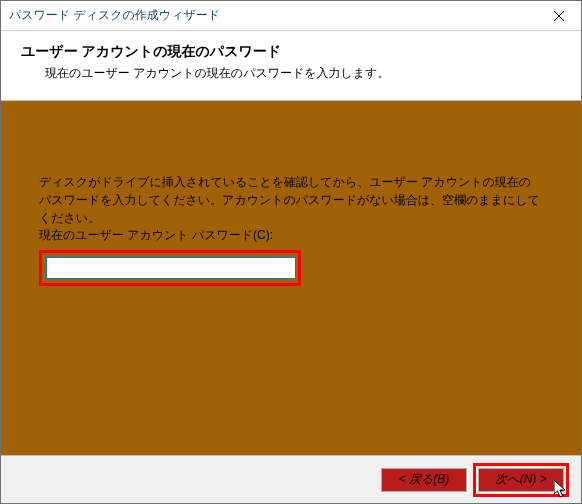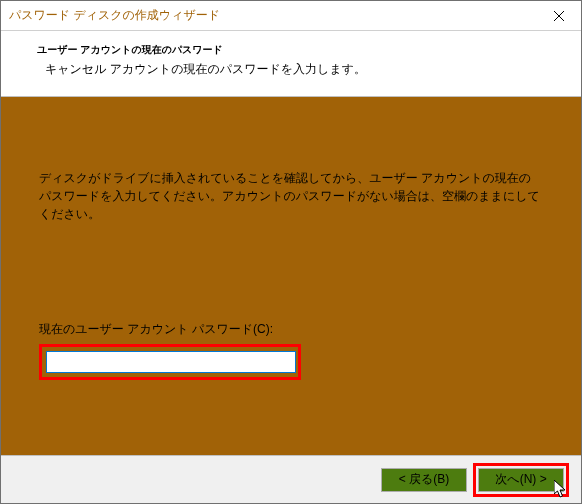--- a/index.html
+++ b/index.html
@@ -25,60 +25,58 @@
     height: 30px;
     background: #ffffff;
     border-bottom: 1px solid #d0d0d0;
     display: flex;
     align-items: center;
     justify-content: space-between;
     padding-left: 8px;
   }
   .titlebar-title {
     font-size: 12px;
-    color: #a16207;
+    color: #0c4a6e;
   }
   .close-btn {
     width: 45px;
     height: 29px;
     display: flex;
     align-items: center;
     justify-content: center;
     cursor: pointer;
   }
   .close-btn svg { width: 10px; height: 10px; }
   .header-area {
     background: #ffffff;
     padding: 12px 20px 18px 20px;
     border-bottom: 1px solid #c0c0c0;
   }
   .header-title {
-    font-size: 10px;
+    font-size: 14px;
     font-weight: bold;
     margin-bottom: 4px;
-    margin-left: 16px;
   }
   .header-sub {
     font-size: 12px;
     margin-left: 24px;
   }
   .body-area {
     flex: 1;
     background: #a16207;
     padding: 0 38px;
     position: relative;
   }
   .instruction {
     font-size: 12px;
     line-height: 1.5;
     margin-top: 72px;
   }
   .field-label {
     font-size: 12px;
-    margin-top: 98px;
     margin-bottom: 6px;
   }
   .input-highlight {
     border: 3px solid #ff0000;
     padding: 4px;
     width: 262px;
   }
   .pw-input {
     width: 250px;
     height: 22px;
@@ -94,27 +92,28 @@
     border-top: 1px solid #c0c0c0;
     display: flex;
     align-items: center;
     justify-content: flex-end;
     padding-right: 12px;
     gap: 6px;
   }
   .btn {
     height: 24px;
     min-width: 86px;
-    background: #4d7c0f;
+    background: #b91c1c;
     border: 1px solid #adadad;
     font-size: 12px;
     font-family: inherit;
     cursor: pointer;
     padding: 0 8px;
     position: relative;
+    font-style: italic;
   }
   .next-hl {
     border: 3px solid #ff0000;
     padding: 2px;
     display: inline-flex;
     align-items: flex-start;
     position: relative;
   }
   .cursor {
     position: absolute;
@@ -135,21 +134,21 @@
     <div class="close-btn">
       <svg viewBox="0 0 10 10">
         <line x1="0" y1="0" x2="10" y2="10" stroke="#000" stroke-width="1"></line>
         <line x1="10" y1="0" x2="0" y2="10" stroke="#000" stroke-width="1"></line>
       </svg>
     </div>
   </div>
 
   <div class="header-area">
     <div class="header-title">ユーザー アカウントの現在のパスワード</div>
-    <div class="header-sub">キャンセル アカウントの現在のパスワードを入力します。</div>
+    <div class="header-sub">現在のユーザー アカウントの現在のパスワードを入力します。</div>
   </div>
 
   <div class="body-area">
     <div class="instruction">ディスクがドライブに挿入されていることを確認してから、ユーザー アカウントの現在のパスワードを入力してください。アカウントのパスワードがない場合は、空欄のままにしてください。</div>
     <div class="field-label">現在のユーザー アカウント パスワード(C):</div>
     <div class="input-highlight">
       <input type="password" class="pw-input" value="" style="">
     </div>
   </div>
 

